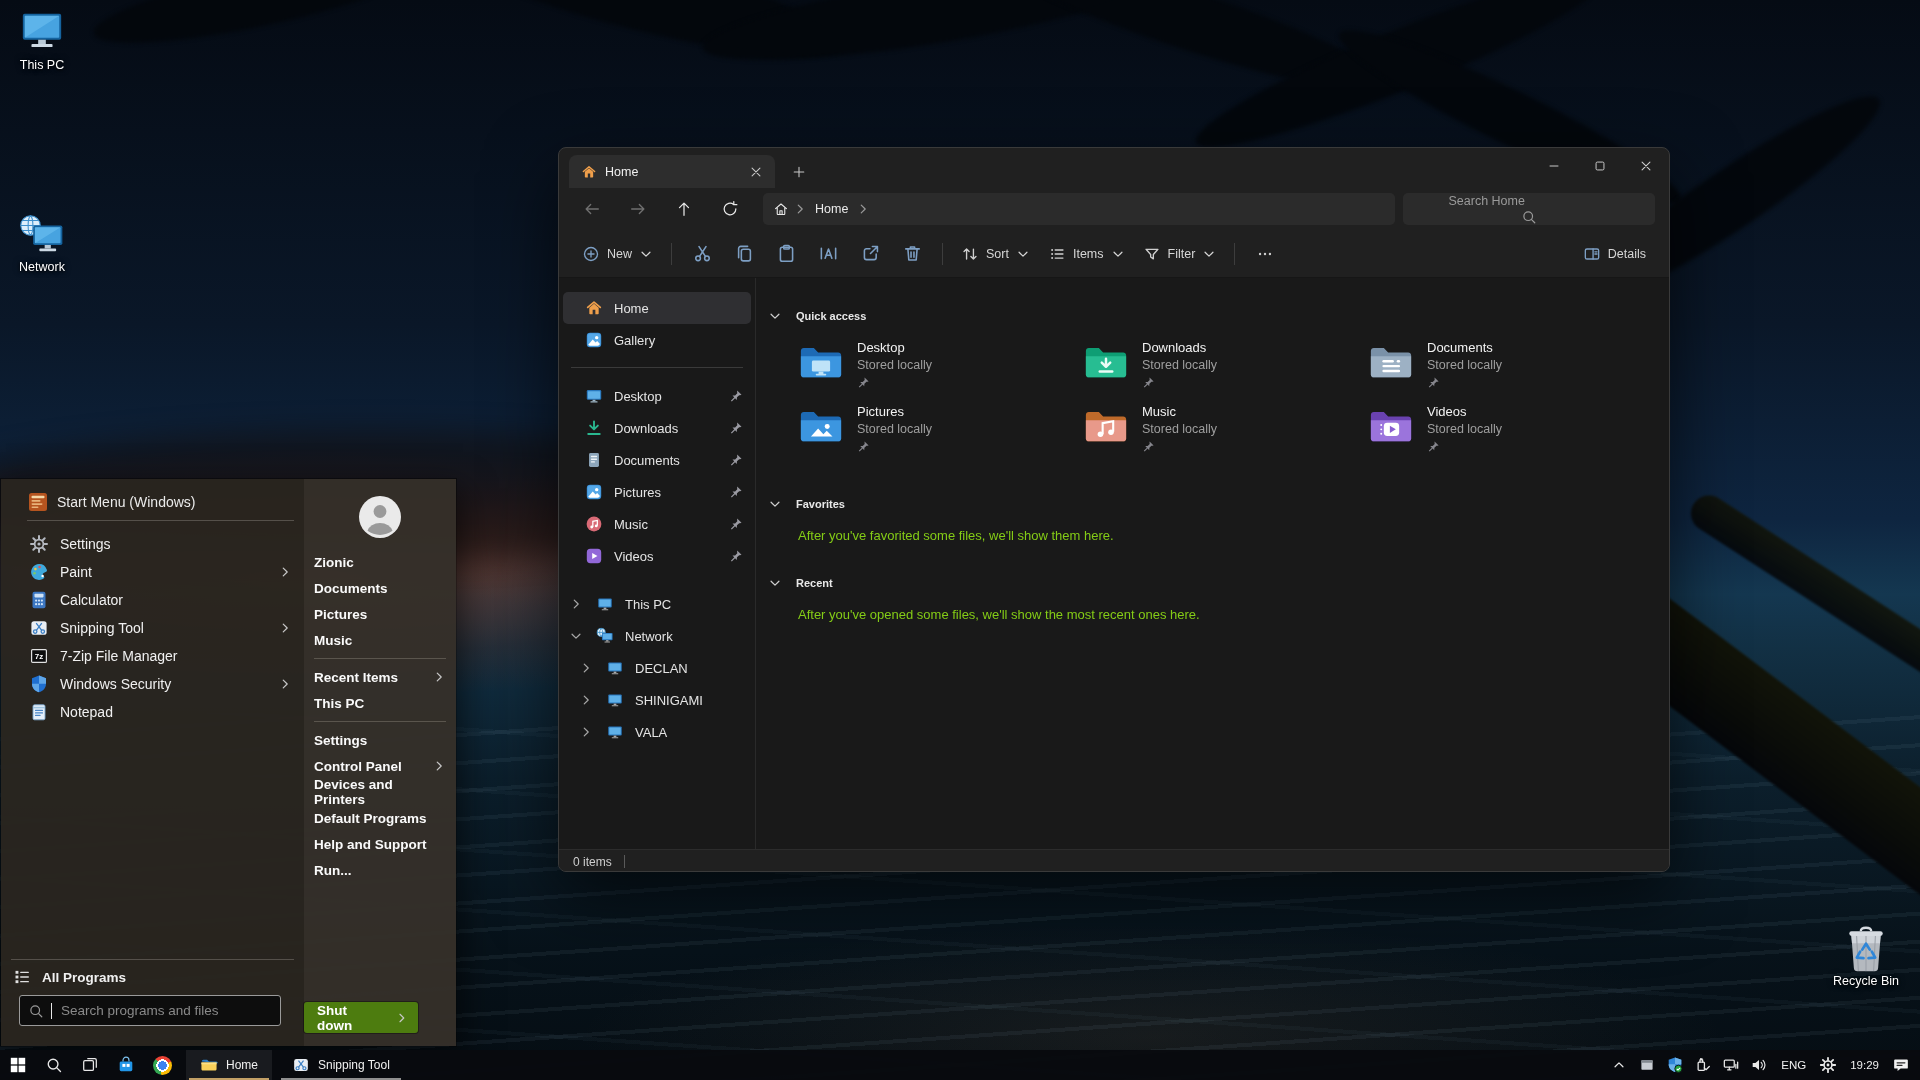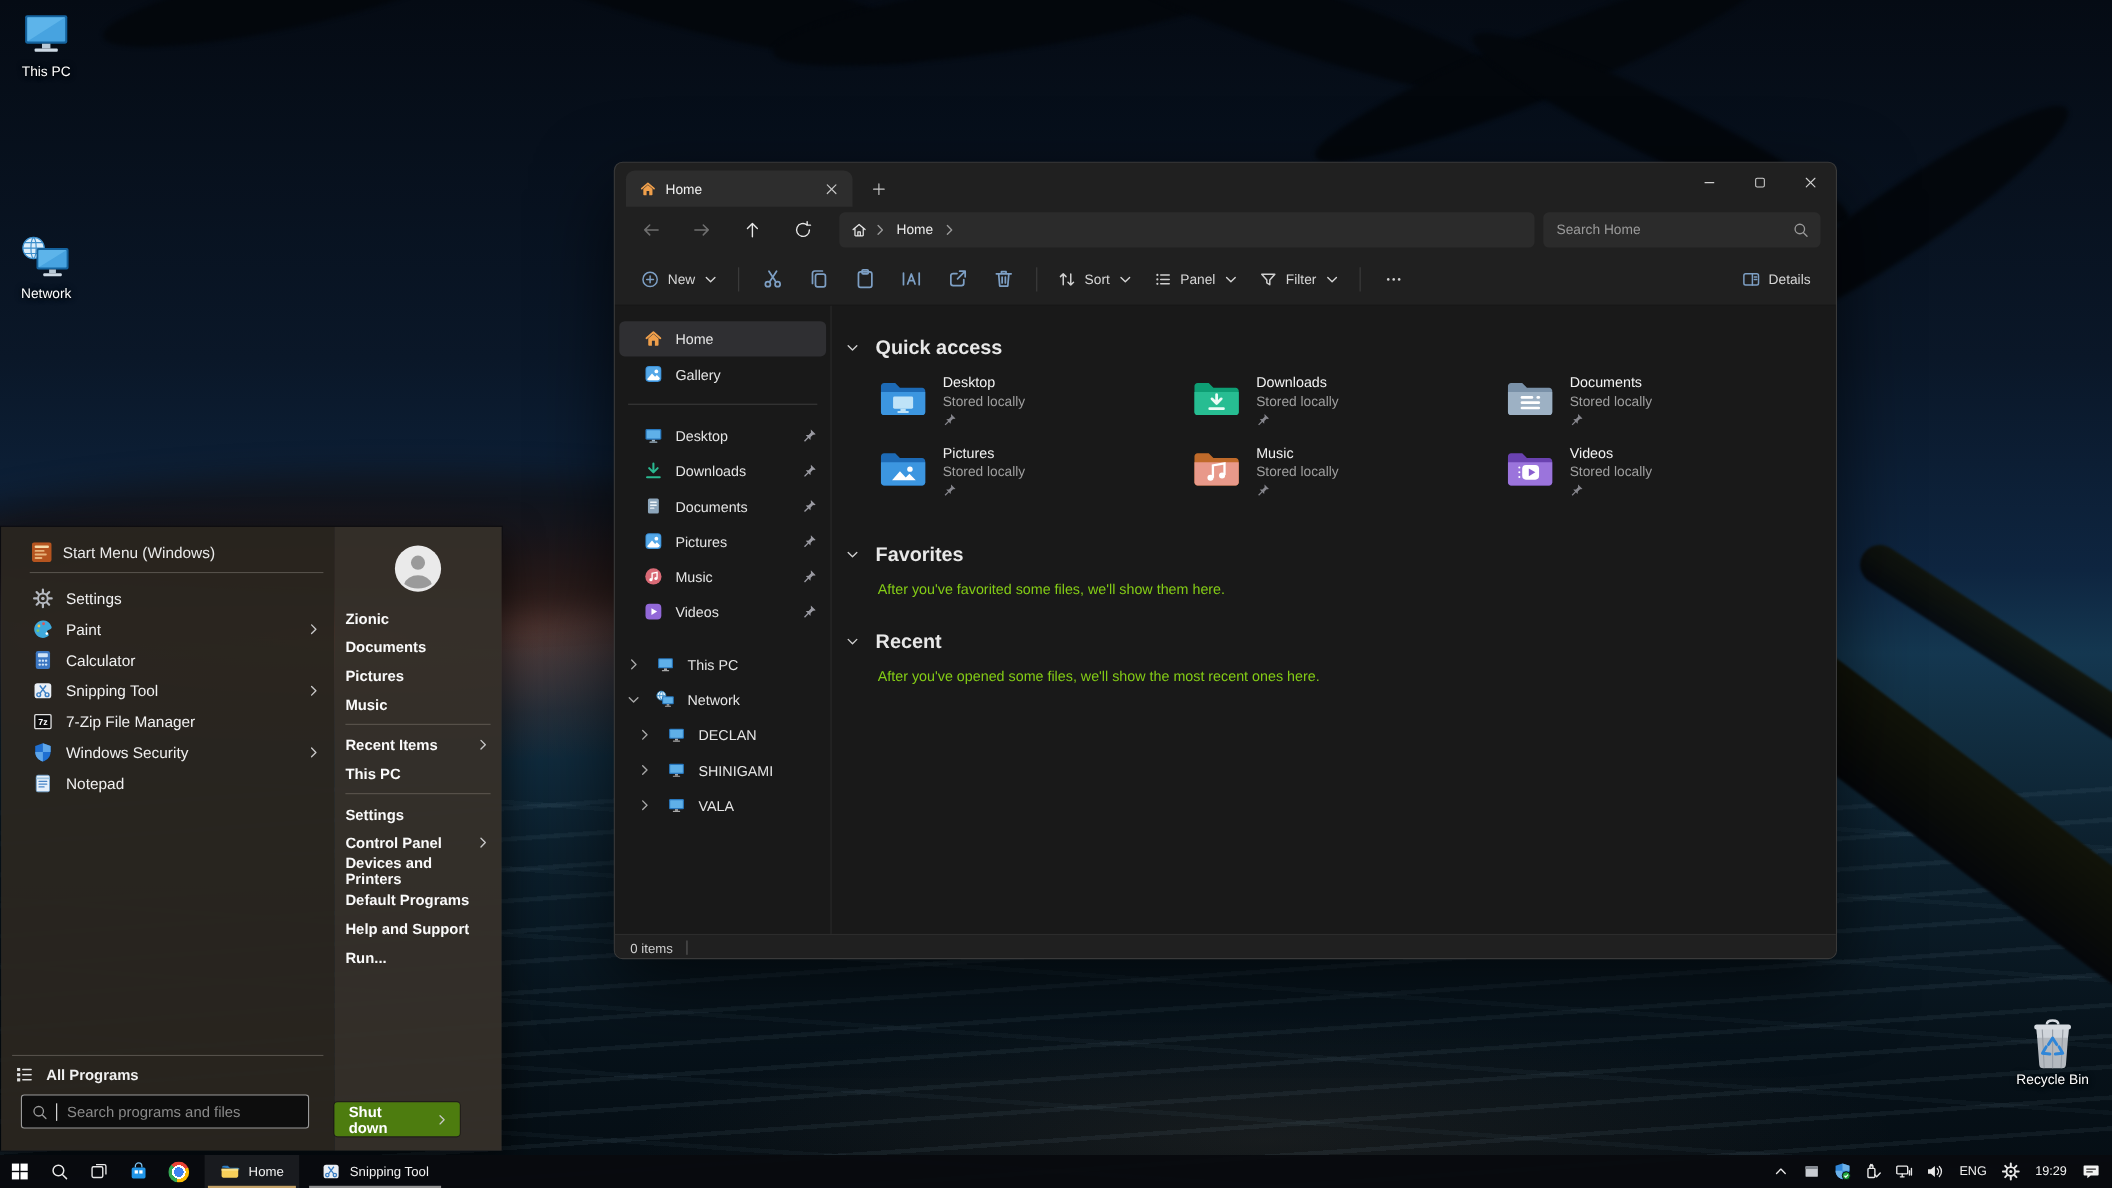--- a/index.html
+++ b/index.html
@@ -33,21 +33,21 @@
   .tab-x{width:22px;height:22px;display:flex;align-items:center;justify-content:center;border-radius:4px;color:#c8c8c8;}
   .newtab{position:absolute;left:226px;top:10px;width:28px;height:28px;display:flex;align-items:center;justify-content:center;color:#c8c8c8;border-radius:4px;}
   .wincontrols{position:absolute;right:0;top:0;display:flex;}
   .wc{width:46px;height:36px;display:flex;align-items:center;justify-content:center;color:#cfcfcf;}
   .navbar{position:relative;height:42px;display:flex;align-items:center;padding:0 14px;box-sizing:border-box;}
   .navbtn{width:38px;height:32px;display:flex;align-items:center;justify-content:center;border-radius:5px;margin-right:8px;color:#c8c8c8;}
   .navbtn.dim{color:#6f6f6f;}
   .crumb{flex:1;height:32px;background:#2b2b2b;border-radius:5px;margin-left:6px;display:flex;align-items:center;gap:4px;padding:0 10px;box-sizing:border-box;}
   .crumb .sep{color:#9a9a9a;display:flex;}
   .crumb-label{font-size:12.5px;color:#eaeaea;padding:0 4px;}
-  .searchpill{width:252px;height:32px;background:#2b2b2b;border-radius:5px;margin-left:8px;display:flex;align-items:center;padding:0 10px;box-sizing:border-box;}
+  .searchpill{width:252px;height:32px;background:#2b2b2b;border-radius:5px;margin-left:8px;display:flex;align-items:center;padding:0 10px;box-sizing:border-box;flex-direction:column;}
   .searchpill input{flex:1;background:transparent;border:0;outline:0;color:#e8e8e8;font-size:12.5px;font-family:inherit;}
   .searchpill input::placeholder{color:#9a9a9a;}
   .toolbar{height:48px;display:flex;align-items:center;padding:0 14px;box-sizing:border-box;border-bottom:1px solid #161616;}
   .tbtn{height:34px;display:flex;align-items:center;gap:7px;padding:0 9px;border-radius:5px;font-size:12.5px;color:#d6d6d6;}
   .tico{width:42px;height:34px;display:flex;align-items:center;justify-content:center;border-radius:5px;}
   .tsep{width:1px;height:22px;background:#3d3d3d;margin:0 9px;}
   .i14{width:14px;height:14px;display:inline-flex;} .i16{width:16px;height:16px;display:inline-flex;}
   .i18{width:18px;height:18px;display:inline-flex;} .i20{width:20px;height:20px;display:inline-flex;}
   .i24{width:21px;height:21px;display:inline-flex;}
   .i14 svg,.i16 svg,.i18 svg,.i20 svg,.i24 svg{width:100%;height:100%;}
@@ -56,21 +56,21 @@
   .sidebar{width:197px;box-sizing:border-box;padding:14px 4px 0 4px;border-right:1px solid #2a2a2a;overflow:hidden;}
   .sb-item{height:32px;display:flex;align-items:center;border-radius:5px;padding:0 8px 0 22px;gap:11px;font-size:13px;color:#e4e4e4;}
   .sb-item.sel{background:#2f2f32;}
   .sb-item .grow{flex:1;}
   .sb-sep{height:1px;background:#3a3a3a;margin:11px 8px 12px 8px;}
   .sb-gap{height:16px;}
   .tree-chev{width:14px;height:14px;display:inline-flex;color:#a8a8a8;margin-left:-16px;margin-right:2px;}
   .tree-chev svg{width:100%;height:100%;}
   
   .main{flex:1;padding:28px 0 0 12px;box-sizing:border-box;position:relative;}
-  .sec-h{display:flex;align-items:center;gap:14px;height:20px;color:#e8e8e8;font-size:18px;font-weight:bold;}
+  .sec-h{display:flex;align-items:center;gap:14px;height:20px;color:#e8e8e8;font-size:11px;font-weight:bold;}
   .sec-h .chev{width:14px;height:14px;display:inline-flex;color:#d0d0d0;}
   .sec-h .chev svg{width:100%;height:100%;}
   .sec-msg{margin:14px 0 0 30px;font-size:13px;color:#84cc16;}
   .tiles{margin:14px 0 0 30px;display:grid;grid-template-columns:repeat(3,285px);grid-auto-rows:60px;row-gap:4px;}
   .tile{display:flex;align-items:flex-start;gap:13px;}
   .tile-ic{width:46px;height:40px;margin-top:2px;} .tile-ic svg{width:100%;height:100%;}
   .tile-name{font-size:13px;color:#f2f2f2;line-height:1.15;margin-top:1px;}
   .tile-sub{font-size:12.5px;color:#9f9f9f;margin-top:2px;}
   .tile-pin{width:13px;height:13px;margin-top:3px;opacity:.85;} .tile-pin svg{width:100%;height:100%;}
   .statusbar{height:23px;border-top:1px solid #2c2c2c;background:#202020;display:flex;align-items:center;padding:0 14px;gap:12px;}
@@ -376,21 +376,21 @@
         <span class="i18">
             <svg viewBox="0 0 20 20">
               <g fill="#cfcfcf">
                 <circle cx="4.6" cy="5.5" r="1.1"></circle>
                 <circle cx="4.6" cy="10" r="1.1"></circle>
                 <circle cx="4.6" cy="14.5" r="1.1"></circle>
               </g>
               <path d="M8 5.5h8.6M8 10h8.6M8 14.5h8.6" fill="none" stroke="#cfcfcf" stroke-width="1.5" stroke-linecap="round" stroke-linejoin="round"></path>
             </svg>
           </span>
-        <span>Panel</span>
+        <span>Items</span>
         <span class="i14">
             <svg viewBox="0 0 16 16">
               <path d="M3.5 6 8 10.5 12.5 6" fill="none" stroke="currentColor" stroke-width="1.4" stroke-linecap="round" stroke-linejoin="round"></path>
             </svg>
           </span>
       </div>
       <div class="tbtn">
         <span class="i18">
             <svg viewBox="0 0 20 20">
               <path d="M3.4 4.8h13.2l-5.1 5.7v4.9l-3-2v-2.9Z" fill="none" stroke="#cfcfcf" stroke-width="1.5" stroke-linecap="round" stroke-linejoin="round"></path>

